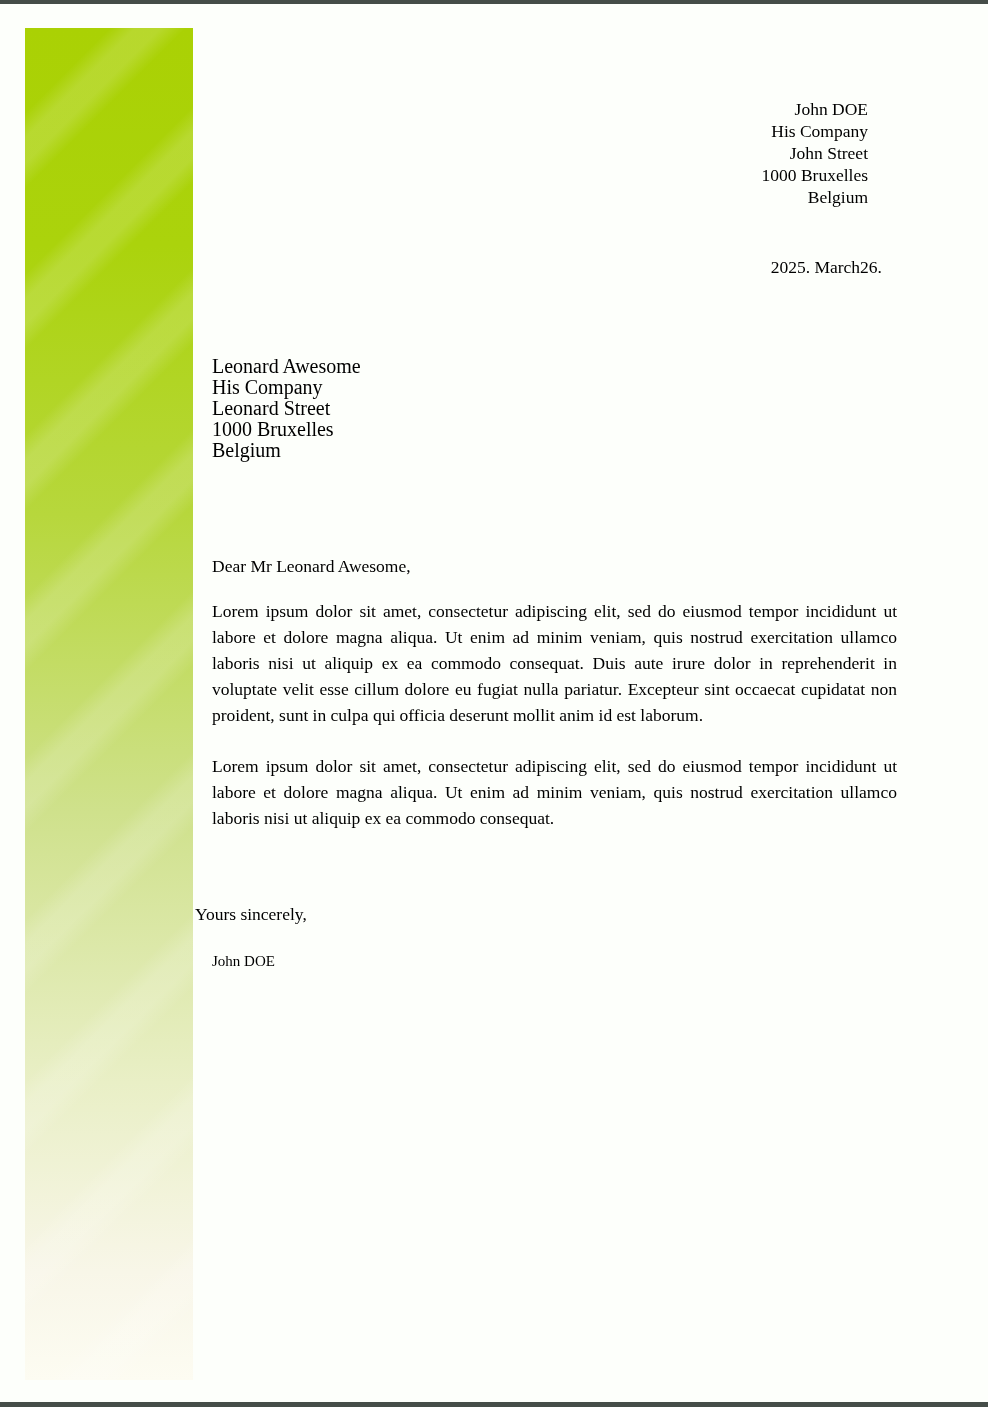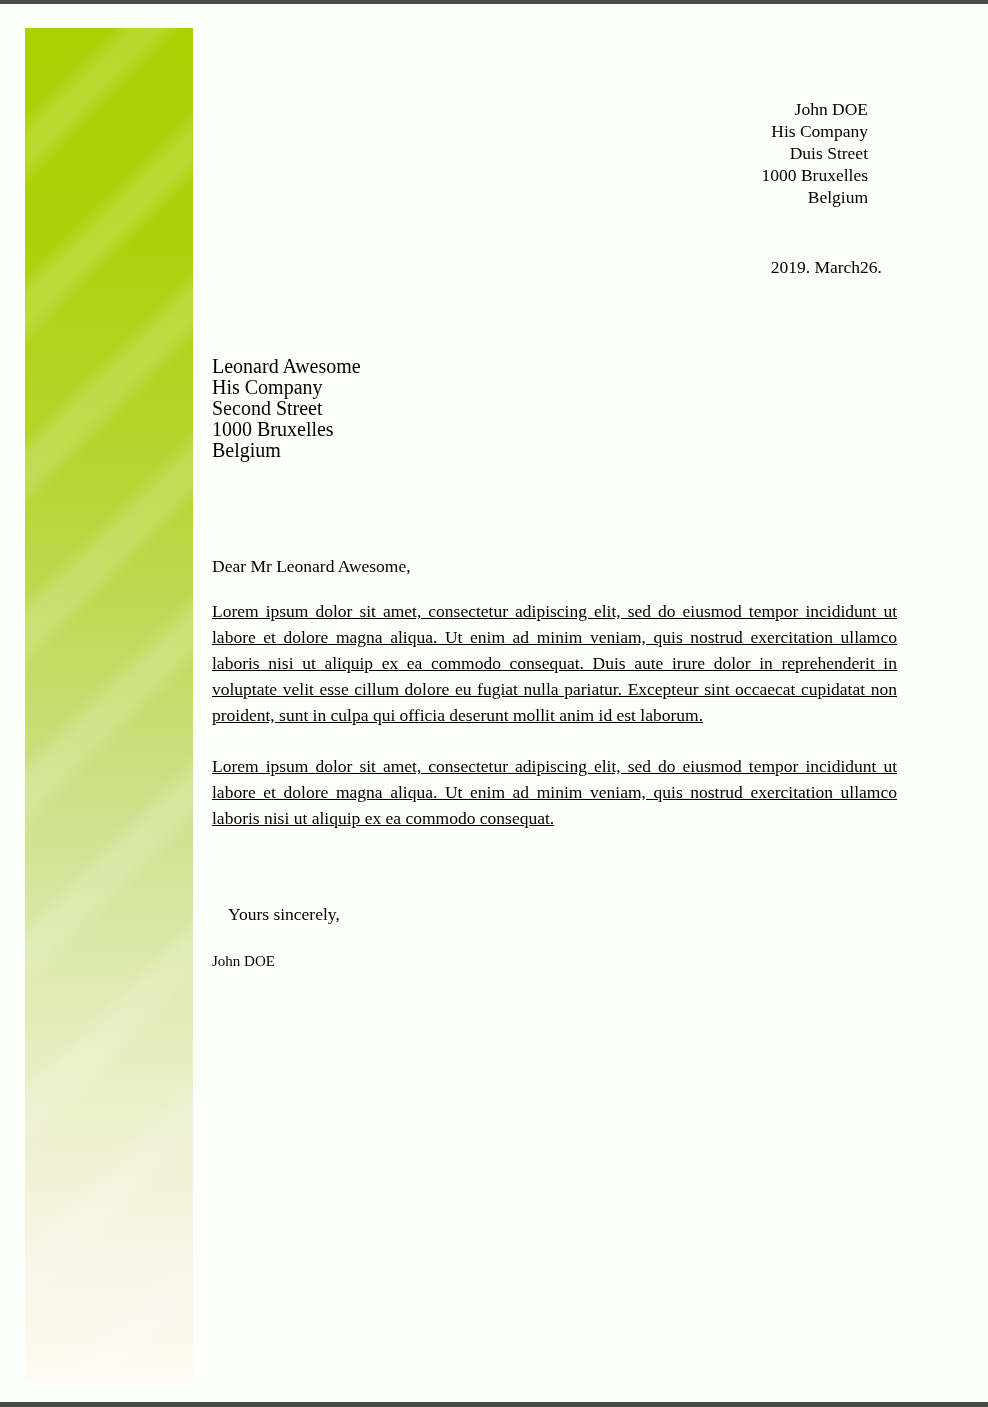--- a/index.html
+++ b/index.html
@@ -74,33 +74,32 @@
     font-size:17.5px;
     line-height:22px;
     font-family:Liberation Serif, serif;
   }
   .paragraph{
     position:absolute;
     left:212px;width:685px;
     font-size:17.5px;
     line-height:26px;
     text-align:justify;
-    text-decoration:underline;
   }
   .p1{top:598px;}
   .p2{top:753px;}
   .closing-line{
     position:absolute;
     top:854px;left:212px;
     font-size:17.5px;
     line-height:22px;
   }
   .sincerely{
     position:absolute;
-    top:903px;left:228px;
+    top:903px;left:195px;
     font-size:17.5px;
     line-height:22px;
   }
   .signature{
     position:absolute;
     top:951px;left:212px;
     font-size:15px;
     line-height:20px;
   }
 </style>
@@ -109,31 +108,31 @@
 
 <div class="page">
 
   <div class="frame-top"></div>
 
   <div class="accent-bar"></div>
 
   <div class="sender-block">
     <div>John DOE</div>
     <div>His Company</div>
-    <div>Duis Street</div>
+    <div>John Street</div>
     <div>1000 Bruxelles</div>
     <div>Belgium</div>
   </div>
 
-  <div class="date-line">2019. March26.</div>
+  <div class="date-line">2025. March26.</div>
 
   <div class="recipient-block">
     <div>Leonard Awesome</div>
     <div>His Company</div>
-    <div>Second Street</div>
+    <div>Leonard Street</div>
     <div>1000 Bruxelles</div>
     <div>Belgium</div>
   </div>
 
   <div class="salutation">Dear Mr Leonard Awesome,</div>
 
   <div class="paragraph p1">Lorem ipsum dolor sit amet, consectetur adipiscing elit, sed do eiusmod tempor incididunt ut labore et dolore magna aliqua. Ut enim ad minim veniam, quis nostrud exercitation ullamco laboris nisi ut aliquip ex ea commodo consequat. Duis aute irure dolor in reprehenderit in voluptate velit esse cillum dolore eu fugiat nulla pariatur. Excepteur sint occaecat cupidatat non proident, sunt in culpa qui officia deserunt mollit anim id est laborum.</div>
 
   <div class="paragraph p2">Lorem ipsum dolor sit amet, consectetur adipiscing elit, sed do eiusmod tempor incididunt ut labore et dolore magna aliqua. Ut enim ad minim veniam, quis nostrud exercitation ullamco laboris nisi ut aliquip ex ea commodo consequat.</div>
 

